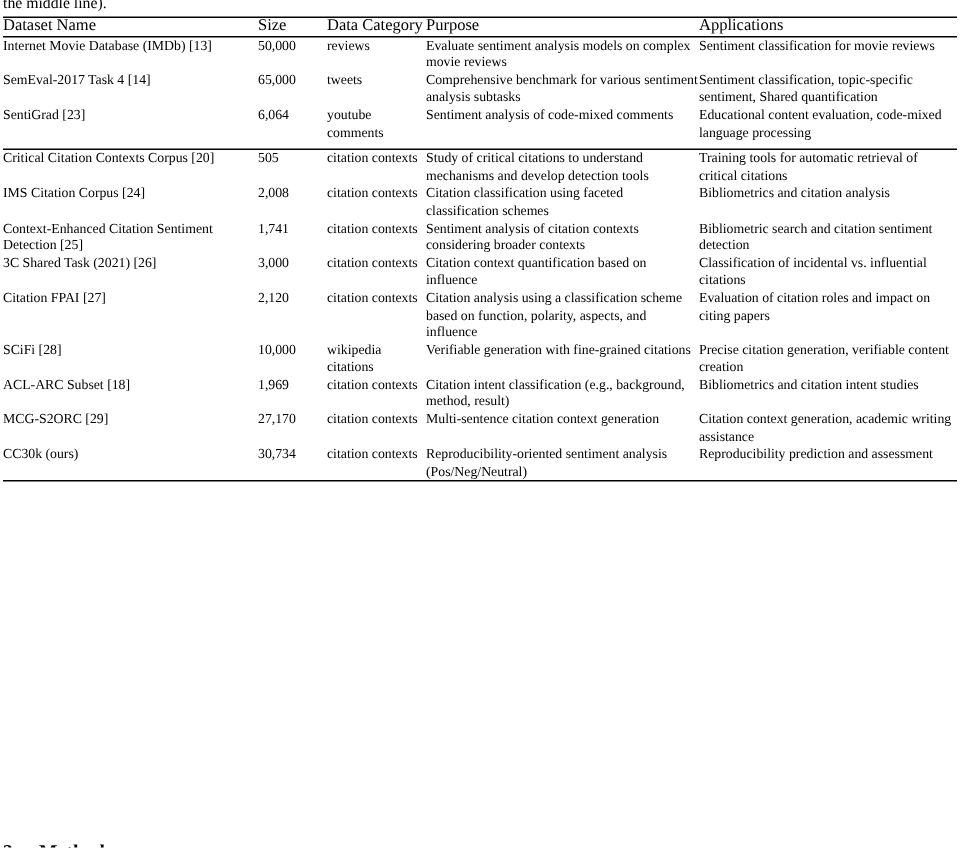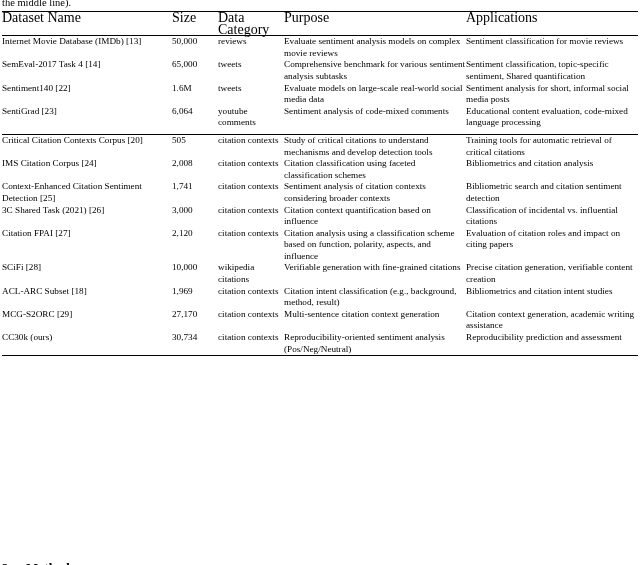--- a/index.html
+++ b/index.html
@@ -47,21 +47,21 @@
     font-weight: normal;
   }
 
   
   .rule-top    { border-top: 1.3px solid #000; }
   .rule-mid    { border-top: 0.8px solid #000; margin-top: 12px; }
   .rule-bottom { border-top: 1.3px solid #000; }
 
   thead th {
     font-weight: bold;
-    font-size: 14px;
+    font-size: 11px;
     padding-top: 2px;
     padding-bottom: 2.5px;
   }
   thead tr.head-row th { border-bottom: 0.8px solid #000; }
 
   tbody td { padding-top: 2.0px; padding-bottom: 2.0px; }
 
   
   col.c-name { width: 170px; }
   col.c-size { width:  46px; }
@@ -127,27 +127,20 @@
           <td class="just">Sentiment classification for movie reviews</td>
         </tr>
         <tr>
           <td class="just cell-pad-l cell-pad-r">SemEval-2017 Task 4 [14]</td>
           <td class="c-size-cell">65,000</td>
           <td class="just c-cat-cell">tweets</td>
           <td class="just c-purp-cell">Comprehensive benchmark for various sentiment analysis subtasks</td>
           <td class="just">Sentiment classification, topic-specific sentiment, Shared quantification</td>
         </tr>
         <tr>
-          <td class="just cell-pad-l cell-pad-r">Sentiment140 [22]</td>
-          <td class="c-size-cell">1.6M</td>
-          <td class="just c-cat-cell">tweets</td>
-          <td class="just c-purp-cell">Evaluate models on large-scale real-world social media data</td>
-          <td class="just">Sentiment analysis for short, informal social media posts</td>
-        </tr>
-        <tr>
           <td class="just cell-pad-l cell-pad-r">SentiGrad [23]</td>
           <td class="c-size-cell">6,064</td>
           <td class="just c-cat-cell">youtube comments</td>
           <td class="just c-purp-cell">Sentiment analysis of code-mixed comments</td>
           <td class="just">Educational content evaluation, code-mixed language processing</td>
         </tr>
         <tr class="block-gap">
           <td colspan="5"></td>
         </tr>
         <tr>

